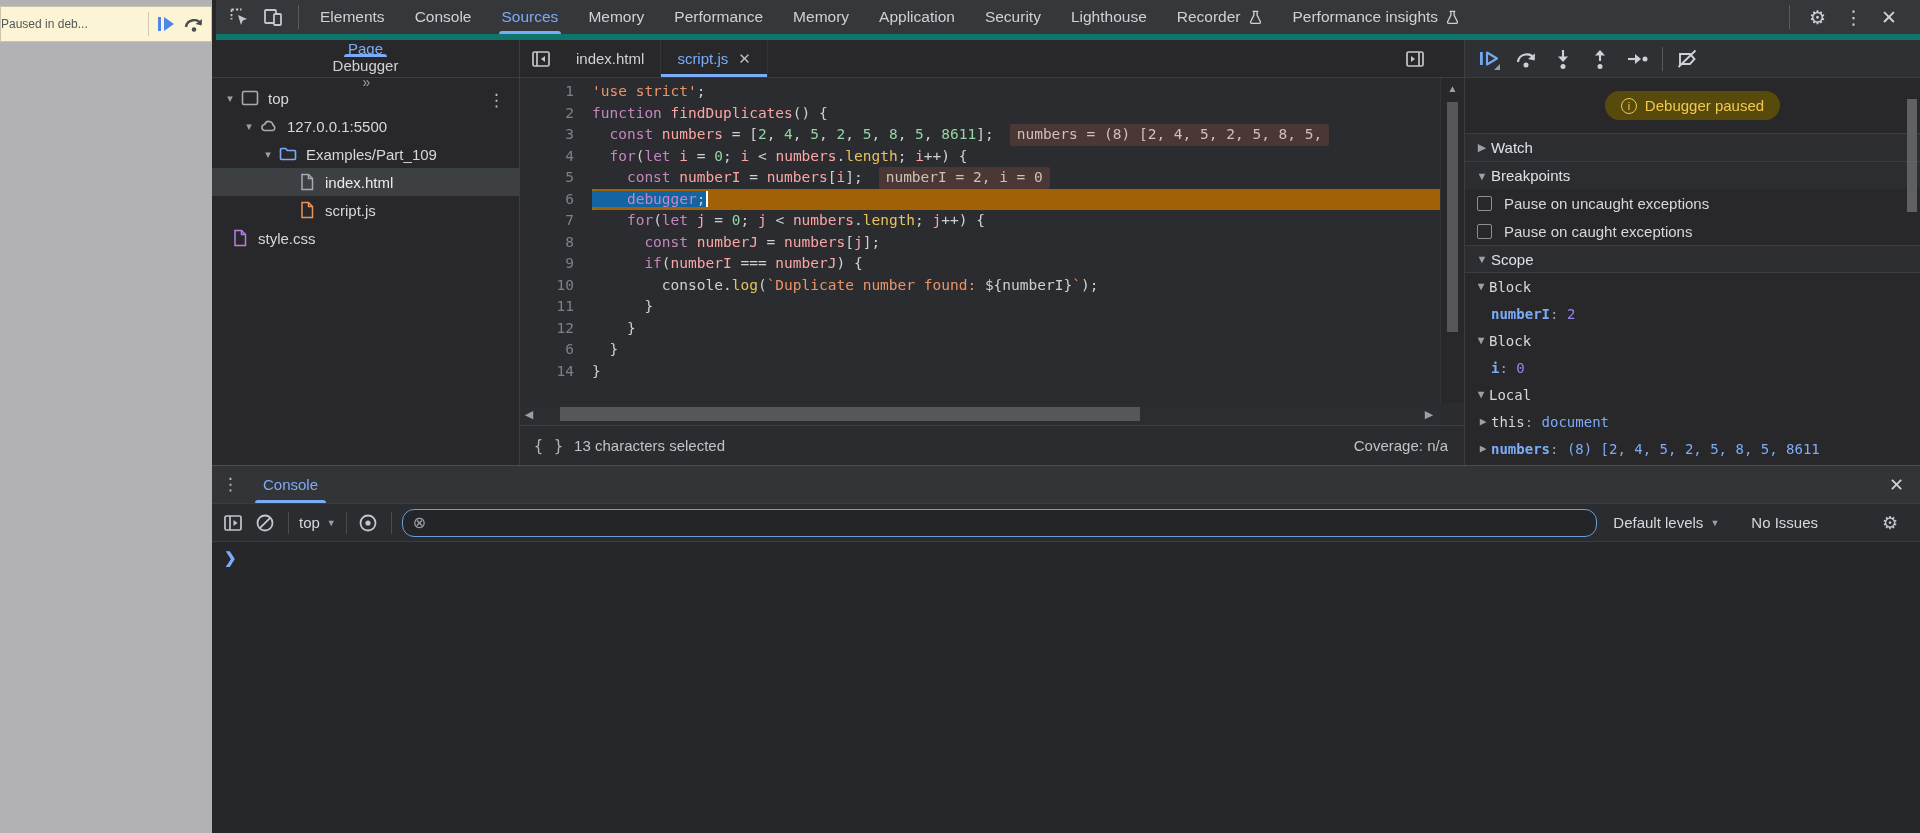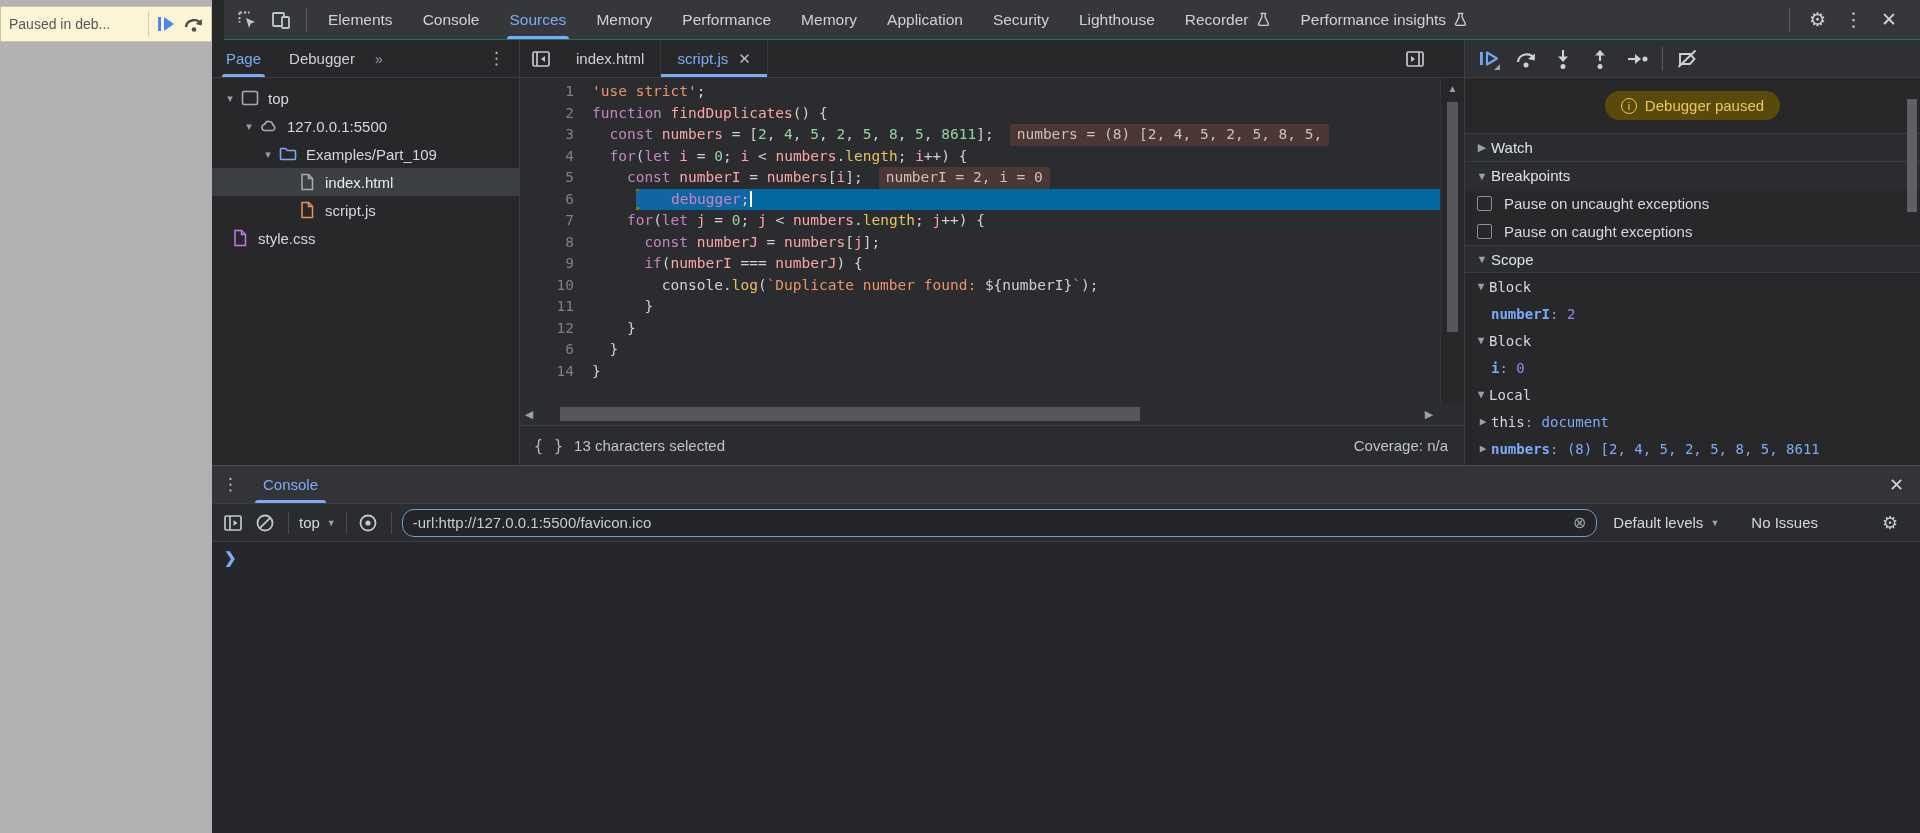--- a/index.html
+++ b/index.html
@@ -4,49 +4,49 @@
 <style>
   * { margin:0; padding:0; box-sizing:border-box; }
   html,body { width:1920px; height:833px; overflow:hidden; background:#b2b2b4;
     font-family:"Liberation Sans", sans-serif; }
   #stage { position:relative; width:1920px; height:833px; }
 
   
   #page-strip { position:absolute; left:0; top:0; width:212px; height:833px; background:#b2b2b4; }
   #paused-overlay { position:absolute; left:0; top:6px; width:212px; height:36px;
     background:#fbf5d5; border:1px solid #c9c4ab; display:flex; align-items:center; }
-  #paused-overlay .ptxt { font-size:14px; color:#55575a; padding-left:8px; flex:1;
+  #paused-overlay .ptxt { font-size:12px; color:#55575a; padding-left:0; flex:1;
     white-space:nowrap; overflow:hidden; }
   #paused-overlay .psep { width:1px; height:24px; background:#cfcab0; margin:0 6px 0 2px; }
   .ovico { width:22px; height:22px; margin-right:6px; flex:none; }
 
   
   #devtools { position:absolute; left:212px; top:0; width:1708px; height:833px;
     background:#28282b; color:#d6d8dc; }
 
   
-  #topbar { position:absolute; left:12px; top:0; right:0; height:40px; background:#36373b;
-    border-bottom:1px solid #0f766e; display:flex; align-items:center; }
+  #topbar { position:absolute; left:4px; top:0; right:0; height:40px; background:#36373b;
+    border-bottom:6px solid #0f766e; display:flex; align-items:center; }
   .tico { width:22px; height:22px; margin-left:12px; flex:none; }
   .tsep { width:1px; height:24px; background:#5a5b5f; margin:0 6px 0 14px; }
   #panel-tabs { display:flex; height:100%; }
   .tt { position:relative; display:flex; align-items:center; padding:0 15px; font-size:15.5px;
     color:#cfd1d5; cursor:default; white-space:nowrap; }
   .tt.sel { color:#7cacf8; }
   .tt.sel::after { content:""; position:absolute; left:12px; right:12px; bottom:0; height:3px;
     background:#7cacf8; border-radius:3px 3px 0 0; }
   .flask { width:15px; height:15px; margin-left:7px; }
   #topbar-right { margin-left:auto; display:flex; align-items:center; padding-right:14px; }
   #topbar-right .tsep { margin:0 10px; }
   .glyphbtn { color:#cfd1d5; font-size:19px; padding:0 9px; }
 
   
   #src-sidebar { position:absolute; left:0; top:40px; width:308px; height:425px;
     border-right:1px solid #3c3d41; background:#28282b; }
-  .minitabs { height:38px; display:flex; align-items:center; border-bottom:1px solid #3c3d41; }
+  .minitabs { height:38px; display:flex; align-items:center; border-bottom:1px solid #3c3d41;flex-direction:column; }
   .mtab { position:relative; height:100%; display:flex; align-items:center; padding:0 14px;
     font-size:15px; color:#cfd1d5; }
   .mtab.sel { color:#7cacf8; }
   .mtab.sel::after { content:""; position:absolute; left:10px; right:10px; bottom:0; height:3px;
     background:#7cacf8; border-radius:3px 3px 0 0; }
   .chev2 { font-size:14px; color:#9aa0a6; padding:0 6px; letter-spacing:-2px; }
   .kebab { margin-left:auto; color:#b9bcc1; font-size:17px; padding:0 14px; }
   #tree { padding-top:6px; }
   .trow { height:28px; display:flex; align-items:center; font-size:15px; color:#d6d8dc;
     white-space:nowrap; }
@@ -65,21 +65,21 @@
   .ftab.act::after { content:""; position:absolute; left:0; right:0; bottom:0; height:3px;
     background:#7cacf8; }
   .ftab .closex { margin-left:10px; color:#b9bcc1; font-size:15px; }
   #ed-hide-right { position:absolute; right:30px; top:8px; }
 
   #code { position:absolute; left:0; top:38px; right:24px; height:325px; overflow:hidden;
     padding-top:3px; font-family:"DejaVu Sans Mono", monospace; font-size:14.5px; }
   .code-line { height:21.5px; line-height:21.5px; display:flex; white-space:pre; }
   .lno { width:72px; flex:none; text-align:right; padding-right:18px; color:#7e8086; }
   .lcontent { flex:1; }
-  .code-line.paused .lcontent { background:#0369a1; box-shadow:inset 3px 0 0 #8d7600;margin-left:44px; }
+  .code-line.paused .lcontent { background:#a16207; box-shadow:inset 3px 0 0 #8d7600; }
   .seltext { background:#1264a3; }
   .caret { display:inline-block; width:2px; height:16px; background:#ffffff; vertical-align:-3px; }
   .tk-k { color:#c586c0; } .tk-v { color:#fca5a5; } .tk-n { color:#95d5a2; }
   .tk-s { color:#ee9368; } .tk-y { color:#e6c35c; } .tk-p { color:#cfd0d2; }
   .ebadge { display:inline-block; margin-left:16px; padding:0 7px; background:#4b3735;
     color:#cbc2b8; border-radius:2px; }
 
   
   #ed-vscroll { position:absolute; right:0; top:38px; width:24px; height:325px; background:#28282b;
     border-left:1px solid #333438; }
@@ -505,21 +505,20 @@
         </span>
         <span class="csep"></span>
         <span class="cico">
           <svg viewBox="0 0 22 22" fill="none" stroke="#c3c6ca" stroke-width="1.8">
               <circle cx="11" cy="11" r="7.5"></circle>
               <circle cx="11" cy="11" r="2.6" fill="#c3c6ca" stroke="none"></circle>
             </svg>
         </span>
         <span class="csep"></span>
         <div id="filter-box">
-          <input value="-url:http://127.0.0.1:5500/favicon.ico" style="">
           <span id="filter-clear">⊗</span>
         </div>
         <span class="levels">
           <span>Default levels</span>
           <span class="dd">▼</span>
         </span>
         <span id="no-issues">No Issues</span>
         <span class="cico" id="con-gear" style="color:#c3c6ca;font-size:18px;">⚙</span>
       </div>
       <div id="prompt-row">

